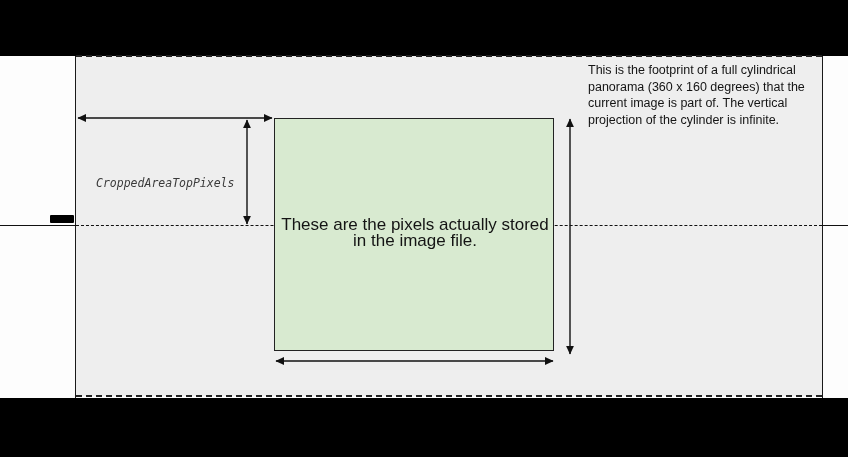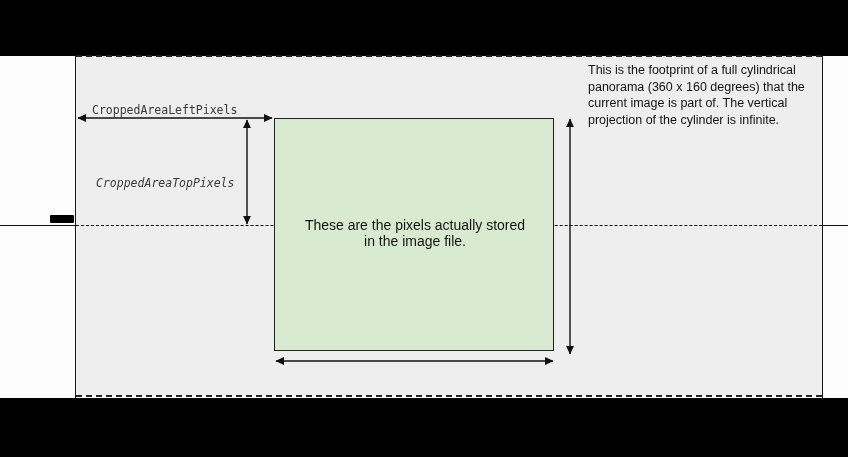--- a/index.html
+++ b/index.html
@@ -96,21 +96,21 @@
     background: #d8ead0;
     border: 1.5px solid #222222;
     box-sizing: border-box;
   }
   .green-box-text {
     position: absolute;
     left: 0;
     top: 98px;
     width: 280px;
     text-align: center;
-    font-size: 14px;
+    font-size: 17px;
     line-height: 16px;
     color: #141414;
     white-space: pre-line;
   }
 
   
   .description {
     position: absolute;
     left: 588px;
     top: 62px;
@@ -164,21 +164,20 @@
 
   <div class="horizon-marker"></div>
 
   <div class="green-box">
     <div class="green-box-text">These are the pixels actually stored
 in the image file.</div>
   </div>
 
   <div class="description">This is the footprint of a full cylindrical panorama (360 x 160 degrees) that the current image is part of.  The vertical projection of the cylinder is infinite.</div>
 
-  <div class="mono-label label-left-pixels">CroppedAreaLeftPixels</div>
 
   <div class="mono-label label-top-pixels">CroppedAreaTopPixels</div>
 
 
 
   <svg class="arrows" viewBox="0 0 848 457">
     <defs>
       <marker id="ah" markerWidth="9" markerHeight="9" refX="8" refY="4.5" orient="auto" markerUnits="userSpaceOnUse">
         <path d="M0,0.6 L8.6,4.5 L0,8.4 z" fill="#111111"></path>
       </marker>

